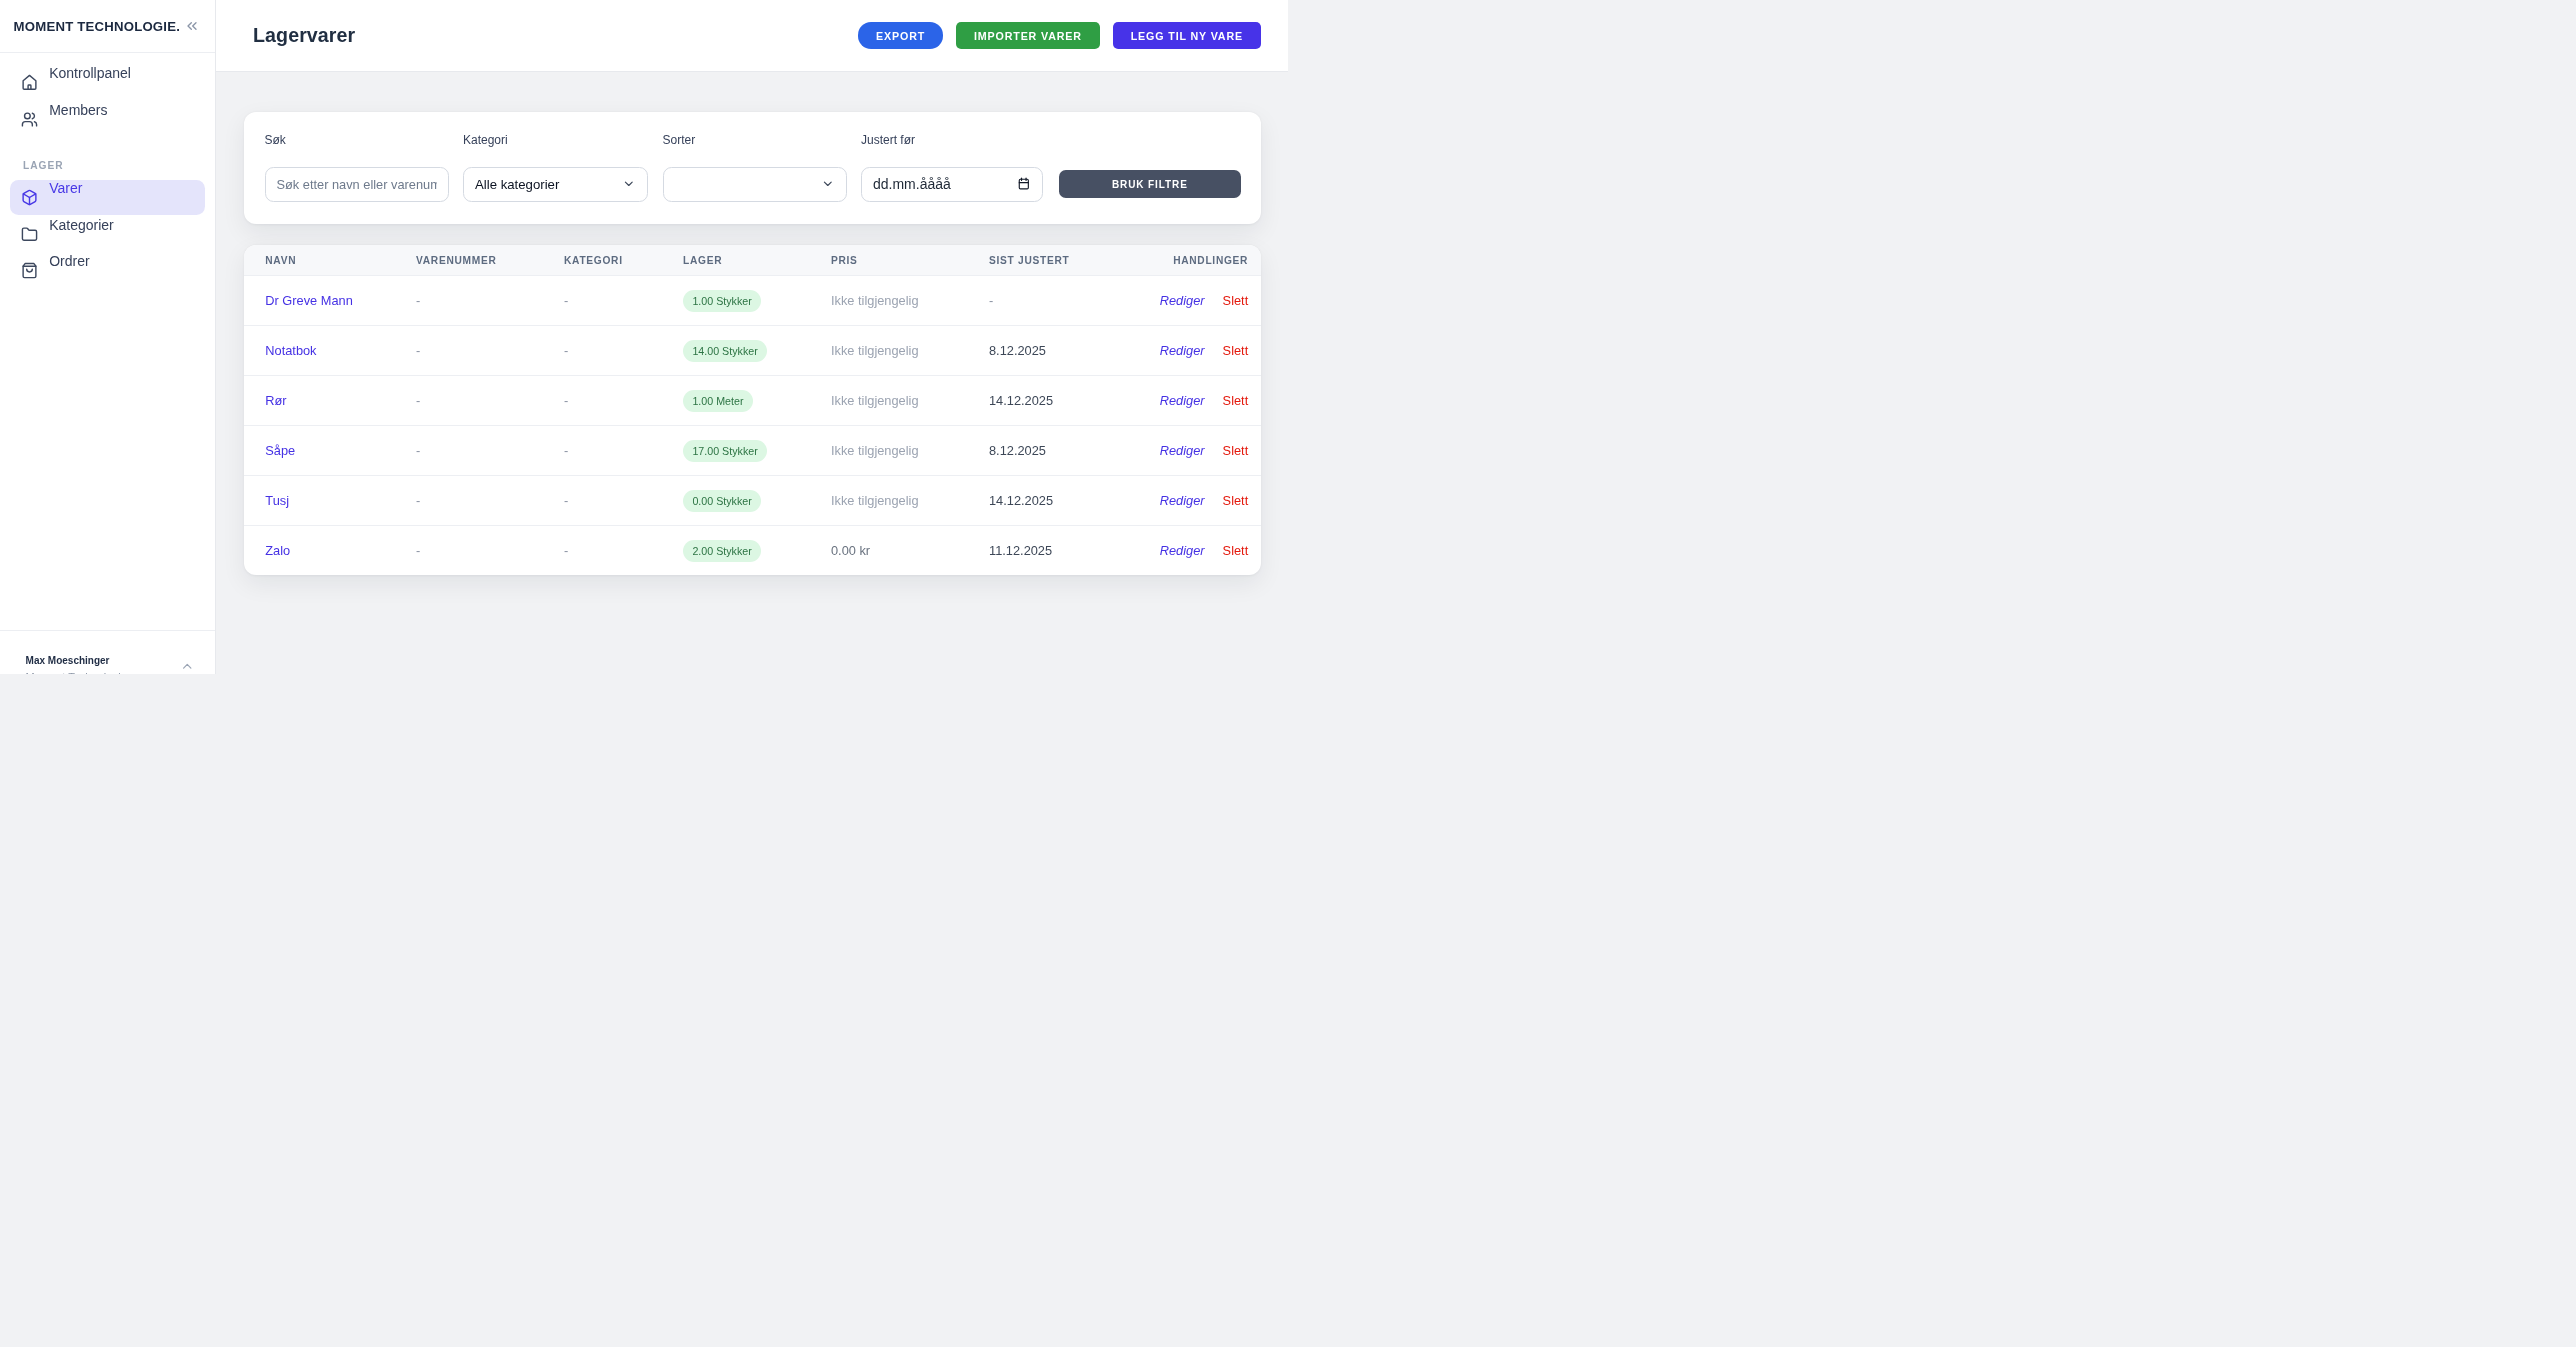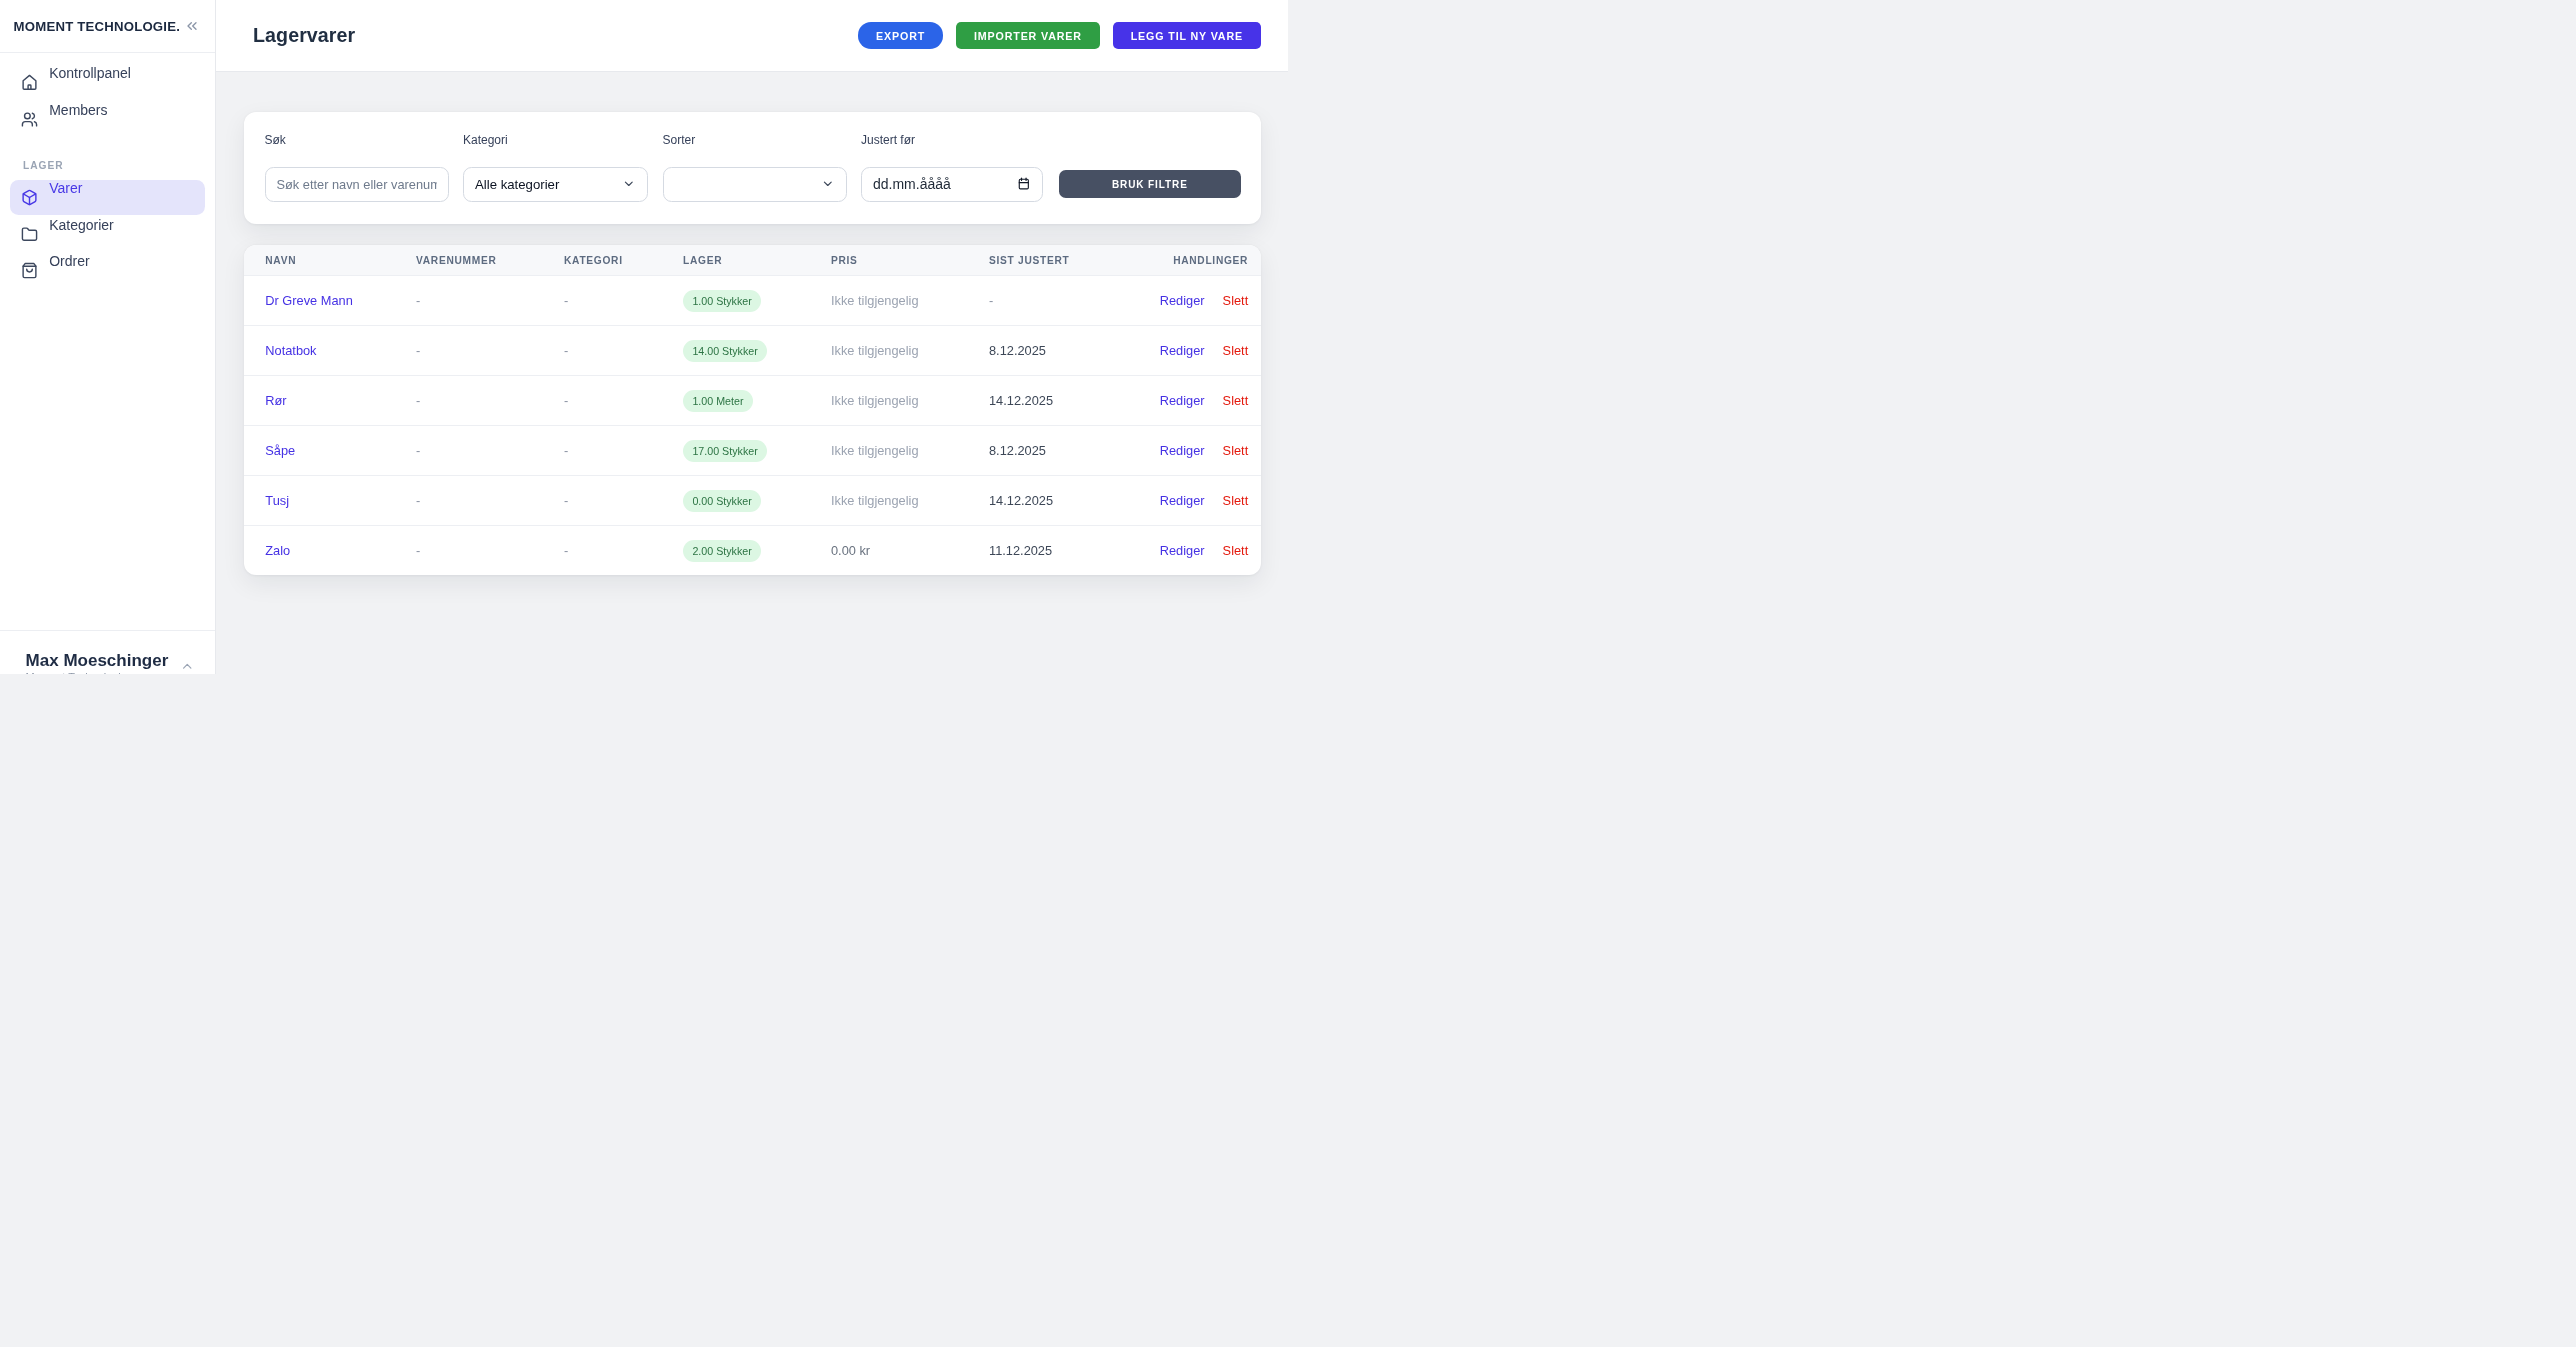--- a/index.html
+++ b/index.html
@@ -40,21 +40,21 @@
   .nav-item.active{background:#e4e4fb;color:#4838e6;font-weight:500;}
   .nav-item.active .nav-icon{color:#4838e6;}
   .nav-section{
     margin:23px 0 9.4px 0;padding-left:12.8px;
     font-size:10.2px;font-weight:600;letter-spacing:.1em;color:#9aa4b4;
   }
   .sidebar-footer{
     margin-top:auto;border-top:0.9px solid #eceef2;
     padding:21.3px 15.4px 0 25.6px;position:relative;height:21.3px;
   }
-  .user-name{font-size:17px;font-weight:600;color:#1f2c44;line-height:15.4px;white-space:nowrap;}
+  .user-name{font-size:10px;font-weight:600;color:#1f2c44;line-height:15.4px;white-space:nowrap;}
   .user-subtitle{font-size:11px;color:#8e98a8;line-height:13.6px;margin-top:2.6px;white-space:nowrap;}
   .user-chevron{position:absolute;right:20.5px;top:28px;color:#9aa4b4;display:flex;}
   .user-chevron svg{width:14.5px;height:14.5px;}
 
   
   .main{flex:1;display:flex;flex-direction:column;min-width:0;}
   .topbar{
     height:72px;box-sizing:border-box;background:#fff;border-bottom:0.9px solid #e7e9ed;
     display:flex;align-items:center;padding:0 27px 0 37px;
   }
@@ -126,21 +126,21 @@
   .item-link{color:#4531e4;text-decoration:none;cursor:pointer;}
   td.dash{color:#8a93a3;}
   .badge{
     display:inline-block;background:#dcf7e3;color:#2d7444;
     font-size:10.7px;font-weight:500;line-height:1;padding:6px 9.4px;border-radius:852px;
   }
   td .price{color:#6a7380;}
   td .price.muted{color:#9ba3b1;}
   td.adjusted{color:#3d4757;}
   td.adjusted.dash{color:#8a93a3;}
-  .action-edit{color:#4531e4;text-decoration:none;cursor:pointer;}
+  .action-edit{color:#4531e4;text-decoration:none;cursor:pointer;font-style:italic;}
   .action-delete{color:#e4180c;text-decoration:none;cursor:pointer;margin-left:14.5px;}
 </style>
 </head>
 <body>
 
 <div class="app">
 
   <aside class="sidebar">
     <div class="sidebar-header">
       <span class="brand">MOMENT TECHNOLOGIE...</span>

